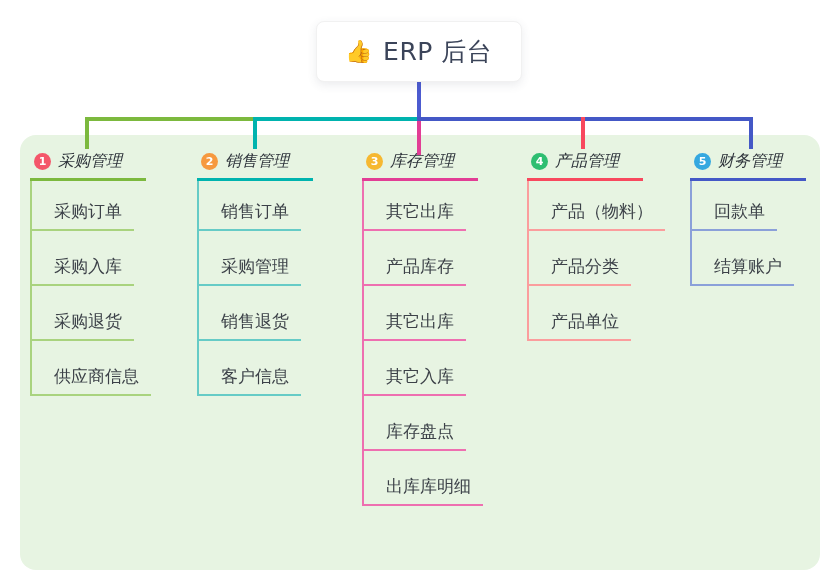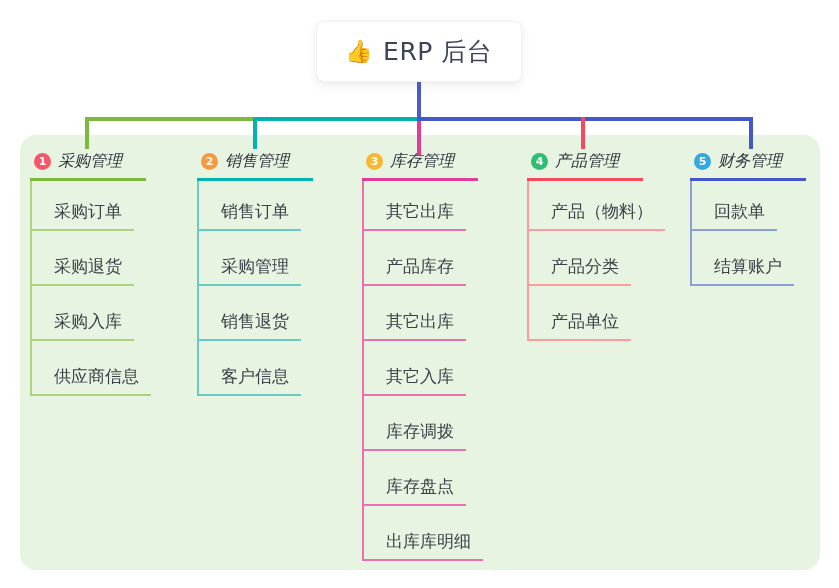--- a/index.html
+++ b/index.html
@@ -93,22 +93,22 @@
     <span class="root-title">ERP 后台</span>
   </div>
 
   <div class="branch" style="left: 30px; --main: #7cb93e; --light: #a9d37e; --badge: #f4566a;">
     <div class="branch-header">
       <span class="badge">1</span>
       <span class="branch-label">采购管理</span>
     </div>
     <div class="children">
       <div class="child">采购订单</div>
+      <div class="child">采购入库</div>
       <div class="child">采购退货</div>
-      <div class="child">采购入库</div>
       <div class="child">供应商信息</div>
     </div>
   </div>
 
   <div class="branch" style="left: 197px; --main: #00b3ae; --light: #66cbc6; --badge: #f6993f;">
     <div class="branch-header">
       <span class="badge">2</span>
       <span class="branch-label">销售管理</span>
     </div>
     <div class="children">
@@ -122,21 +122,20 @@
   <div class="branch" style="left: 362px; --main: #e23d95; --light: #ee6fb0; --badge: #f6b831;">
     <div class="branch-header">
       <span class="badge">3</span>
       <span class="branch-label">库存管理</span>
     </div>
     <div class="children">
       <div class="child">其它出库</div>
       <div class="child">产品库存</div>
       <div class="child">其它出库</div>
       <div class="child">其它入库</div>
-      <div class="child">库存调拨</div>
       <div class="child">库存盘点</div>
       <div class="child">出库库明细</div>
     </div>
   </div>
 
   <div class="branch" style="left: 527px; --main: #f8485e; --light: #fb9d9d; --badge: #2ebe71;">
     <div class="branch-header">
       <span class="badge">4</span>
       <span class="branch-label">产品管理</span>
     </div>

